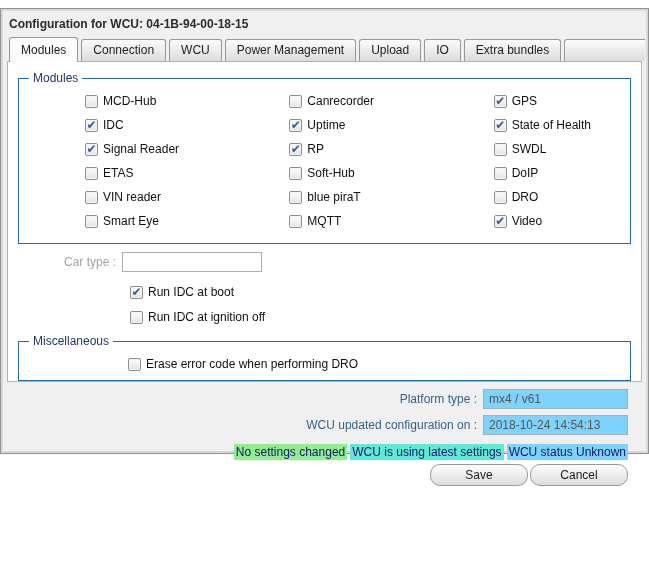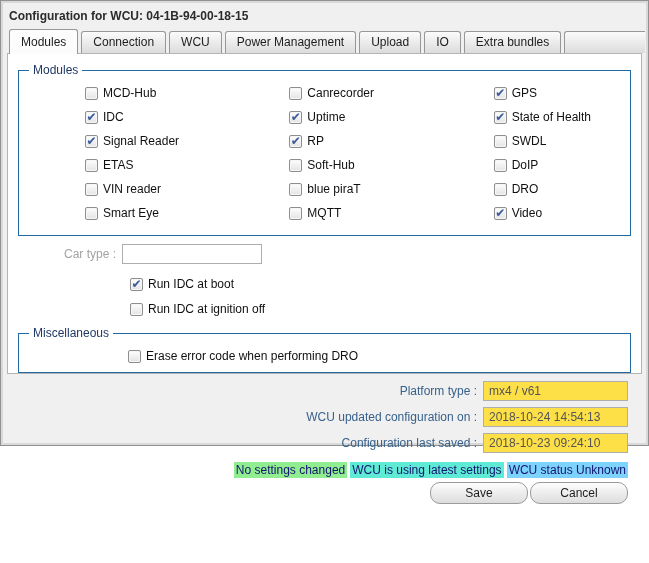--- a/index.html
+++ b/index.html
@@ -5,21 +5,21 @@
   * { box-sizing: border-box; margin: 0; padding: 0; }
   html,body { width:649px; height:563px; }
   body { font-family:"Liberation Sans","DejaVu Sans",sans-serif; font-size:12px; color:#222; }
 
   .window {
     width:649px; height:446px;
     background:#f0f0f0;
     border:1px solid #919191;
     box-shadow: inset 0 0 0 2px #d9d9d9;
     padding:3px;
-    display:flex; flex-direction:column;
+    display:flex; flex-direction:column;margin-top:8px;
   }
 
   .titlebar { padding:5px 5px 6px; font-weight:bold; color:#2b2b2b; }
 
   .tabbar { display:flex; align-items:flex-end; padding-left:5px; position:relative; z-index:2; }
   .tab {
     border:1px solid #979797; border-bottom:none;
     border-radius:3px 3px 0 0;
     background:linear-gradient(#fbfbfb,#dcdcdc);
     padding:3px 11px 4px; margin-right:3px;
@@ -64,21 +64,21 @@
   .idc-block { margin:12px 0 0 116px; }
   .idc-block .check-row { margin-bottom:9px; }
 
   fieldset.misc { margin-top:8px; padding-bottom:8px; }
   .misc-inner { margin-left:105px; }
   .misc-inner .check-row { margin-bottom:0; }
 
   .bottom-panel { flex:1; padding:7px 17px 0; display:flex; flex-direction:column; }
   .info-row { display:flex; justify-content:flex-end; align-items:center; margin-bottom:6px; }
   .info-label { color:#38618c; padding-right:6px; }
-  .info-value { width:145px; height:20px; border:1px solid #aeaeae; background:#fde047; padding:0 5px; font:inherit; color:#555; }
+  .info-value { width:145px; height:20px; border:1px solid #aeaeae; background:#7dd3fc; padding:0 5px; font:inherit; color:#555; }
 
   .badge-row { display:flex; justify-content:flex-end; align-items:center; gap:3px; margin:3px 0 4px; }
   .badge { padding:1px 2px; color:#14146e; white-space:nowrap; }
 
   .button-row { display:flex; justify-content:flex-end; gap:2px; }
   .btn {
     width:98px; height:22px;
     border:1px solid #9a9a9a; border-radius:10px;
     background:linear-gradient(#fdfdfd,#dddddd);
     font:inherit; color:#1d1d1d; cursor:default;
@@ -218,24 +218,20 @@
 
   <div class="bottom-panel">
     <div>
         <div class="info-row">
           <span class="info-label">Platform type :</span>
           <input class="info-value" value="mx4 / v61" style="">
         </div>
         <div class="info-row">
           <span class="info-label">WCU updated configuration on :</span>
           <input class="info-value" value="2018-10-24 14:54:13" style="">
-        </div>
-        <div class="info-row">
-          <span class="info-label">Configuration last saved :</span>
-          <input class="info-value" value="2018-10-23 09:24:10" style="">
         </div>
       </div>
     <div class="badge-row">
         <span class="badge" style="background: rgb(144, 238, 144); color: rgb(20, 20, 110);">No settings changed</span>
         <span class="badge" style="background: #5eead4; color: rgb(20, 20, 110);">WCU is using latest settings</span>
         <span class="badge" style="background: #7dd3fc; color: rgb(20, 20, 110);">WCU status Unknown</span>
       </div>
     <div class="button-row">
       <button class="btn">Save</button>
       <button class="btn">Cancel</button>

